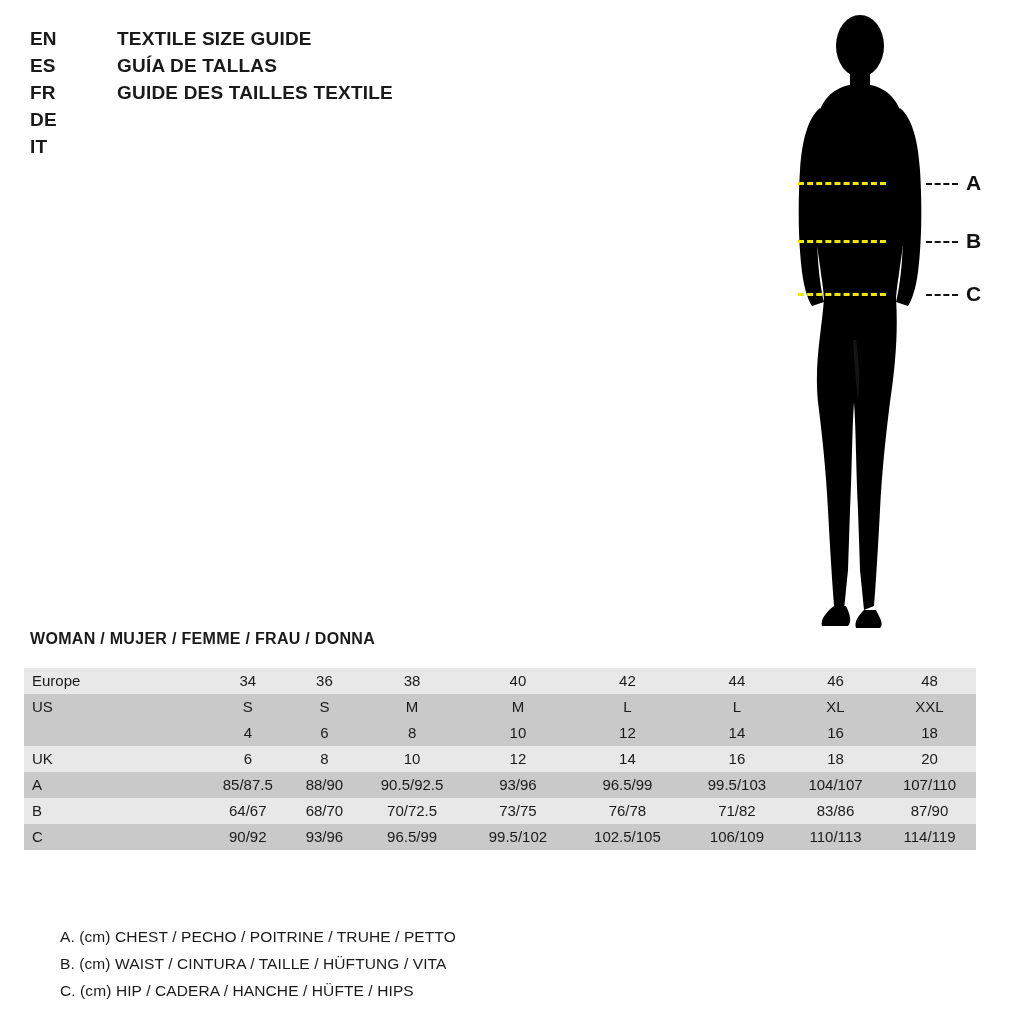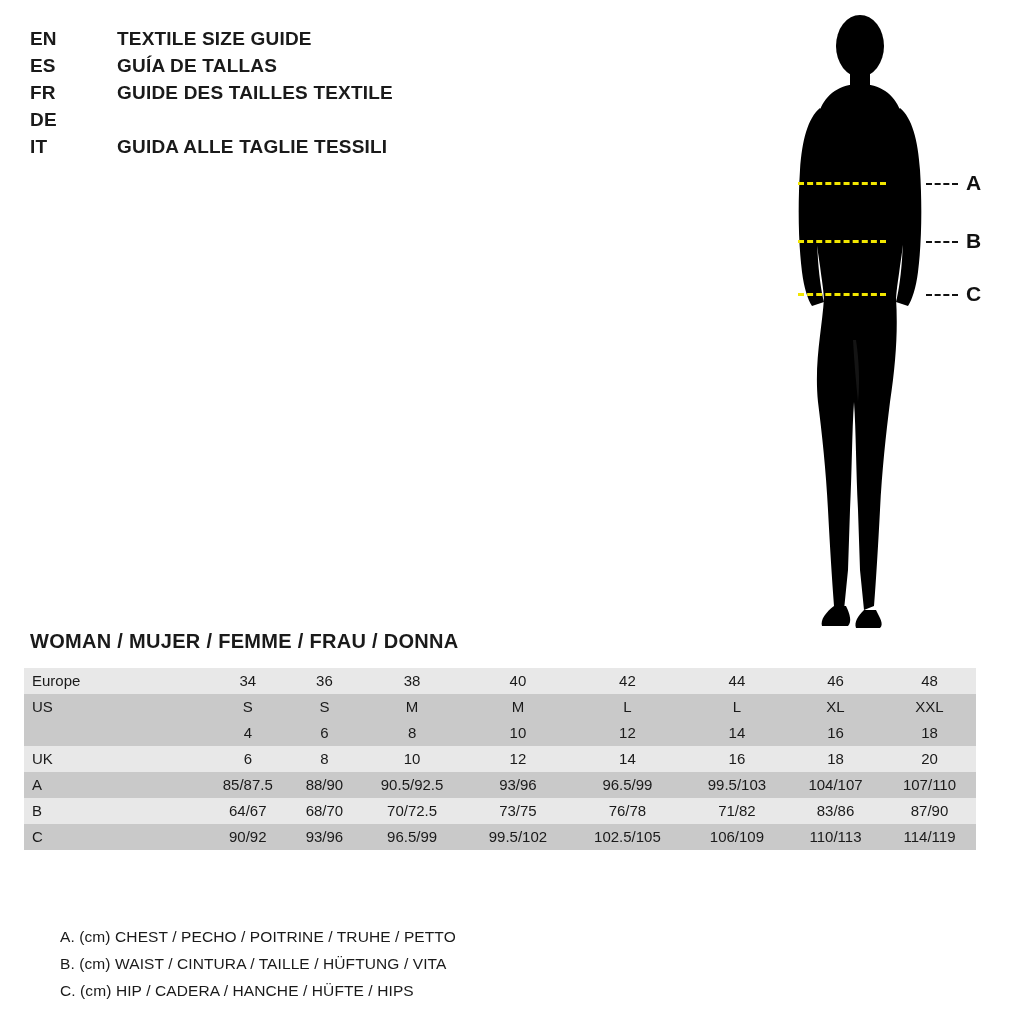--- a/index.html
+++ b/index.html
@@ -72,21 +72,21 @@
     font-size: 21px;
     font-weight: bold;
     color: #111111;
   }
 
   
   .woman-heading {
     position: absolute;
     left: 30px;
     top: 630px;
-    font-size: 20px;
+    font-size: 16px;
     font-weight: bold;
     letter-spacing: 0.3px;
     color: #1a1a1a;
   }
   table.size-table {
     position: absolute;
     left: 24px;
     top: 668px;
     width: 952px;
     border-collapse: collapse;
@@ -142,21 +142,20 @@
   </div>
   <div class="title-row">
     <span class="title-lang">FR</span>
     <span class="title-text">GUIDE DES TAILLES TEXTILE</span>
   </div>
   <div class="title-row">
     <span class="title-lang">DE</span>
   </div>
   <div class="title-row">
     <span class="title-lang">IT</span>
-    <span class="title-text">GUIDA ALLE TAGLIE TESSILI</span>
   </div>
 </div>
 
 <div class="figure-wrap">
 
   <svg class="figure-svg" width="200" height="630" viewBox="0 0 200 630">
 
     <ellipse cx="100" cy="36" rx="24" ry="31" fill="#000000"></ellipse>
 
     <rect x="90" y="60" width="20" height="22" fill="#000000"></rect>

